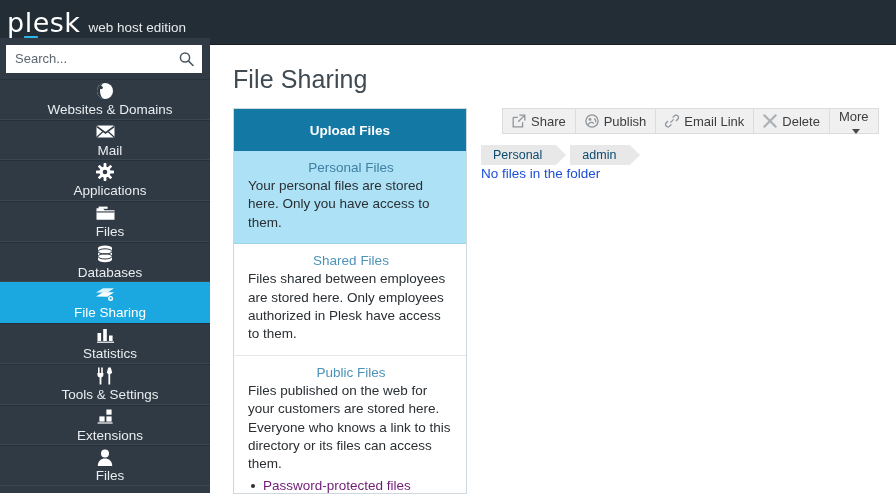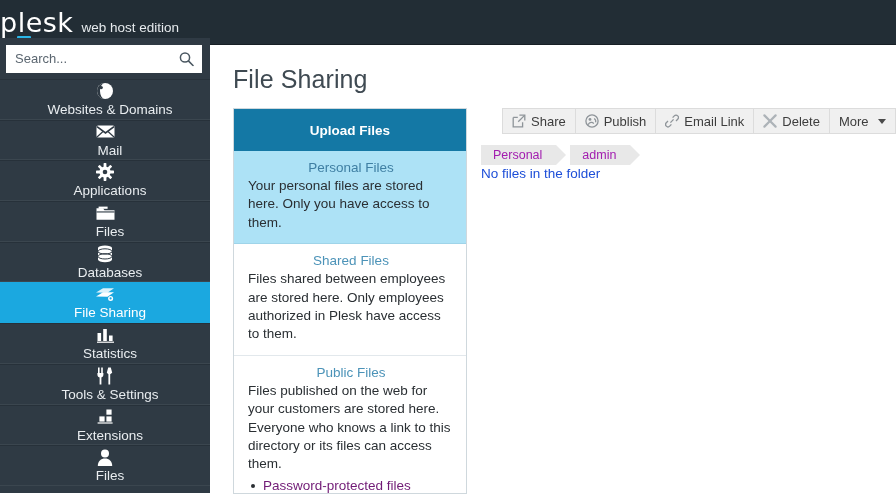--- a/index.html
+++ b/index.html
@@ -11,21 +11,21 @@
   }
   .app { position: relative; width: 896px; height: 500px; }
 
   
   .topbar {
     position: absolute; top: 0; left: 0; width: 896px; height: 45px;
     background: #222d35;
     border-bottom: 1px solid #171f25;
     display: flex; align-items: center;
   }
-  .logo-wrap { display: flex; align-items: baseline; padding-left: 0; }
+  .logo-wrap { display: flex; align-items: baseline; padding-left: 7px; }
   .logo-mark {
     position: relative;
     font-size: 27px; font-weight: 400; color: #ffffff;
     letter-spacing: 0.5px; line-height: 1;
     font-family: "DejaVu Sans", sans-serif;
   }
   .logo-underline {
     position: absolute; left: 17px; bottom: -4px;
     width: 14px; height: 4px; border-radius: 1px;
     background: #2ab6e8;
@@ -148,34 +148,34 @@
   .tb-btn {
     display: flex; align-items: center; gap: 5px;
     height: 26px; padding: 0 9px;
     background: #f0f0f0;
     border: 1px solid #dcdcdc;
     border-right: none;
     font-size: 13px; color: #3d3d3d; cursor: pointer;
     font-family: "Liberation Sans", sans-serif;
     white-space: nowrap;
   }
-  .tb-btn:last-child { border-right: 1px solid #dcdcdc; }
+  .tb-btn:last-child { border-right: 1px solid #dcdcdc; flex-direction: column; }
   .tb-btn .tb-ico { width: 14px; height: 14px; display: flex; align-items: center; justify-content: center; }
   .caret {
     width: 0; height: 0; margin-left: 4px;
     border-left: 4px solid transparent;
     border-right: 4px solid transparent;
     border-top: 5px solid #4a4a4a;
   }
 
   .breadcrumb { display: flex; align-items: center; margin-top: 11px; }
   .crumb {
     position: relative;
     background: #e8e8e8;
-    color: #a21caf; font-size: 12.5px;
+    color: #0c4a6e; font-size: 12.5px;
     height: 20px; line-height: 20px;
     padding: 0 14px 0 12px;
     cursor: pointer;
   }
   .crumb::after {
     content: ""; position: absolute; right: -10px; top: 0;
     width: 0; height: 0;
     border-top: 10px solid transparent;
     border-bottom: 10px solid transparent;
     border-left: 10px solid #e8e8e8;

